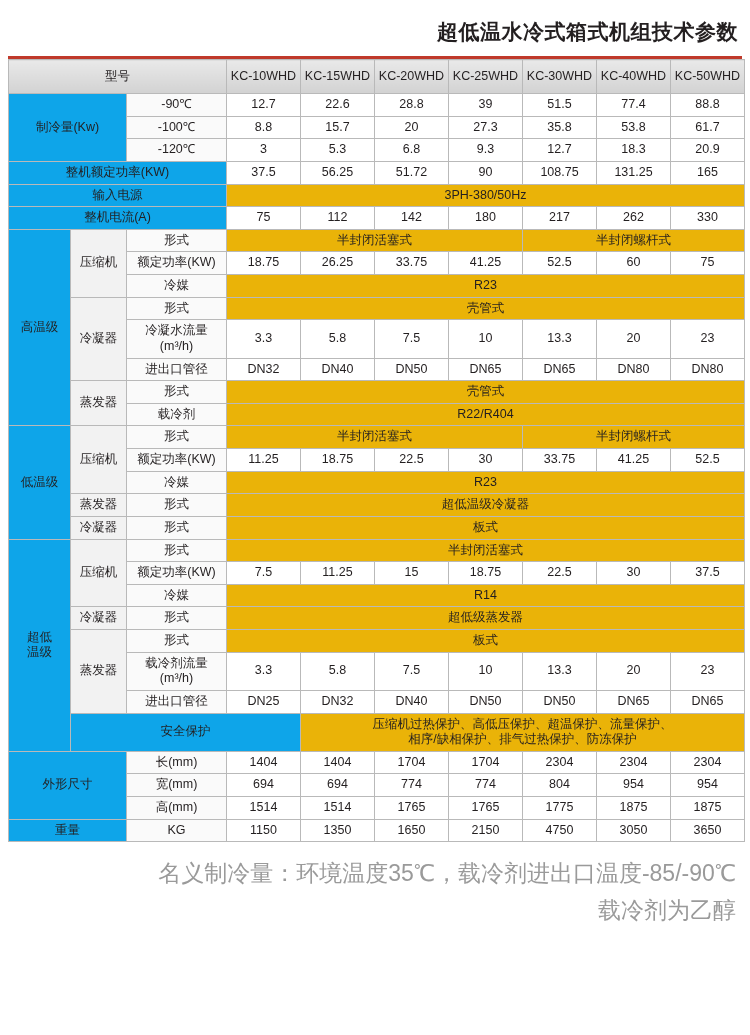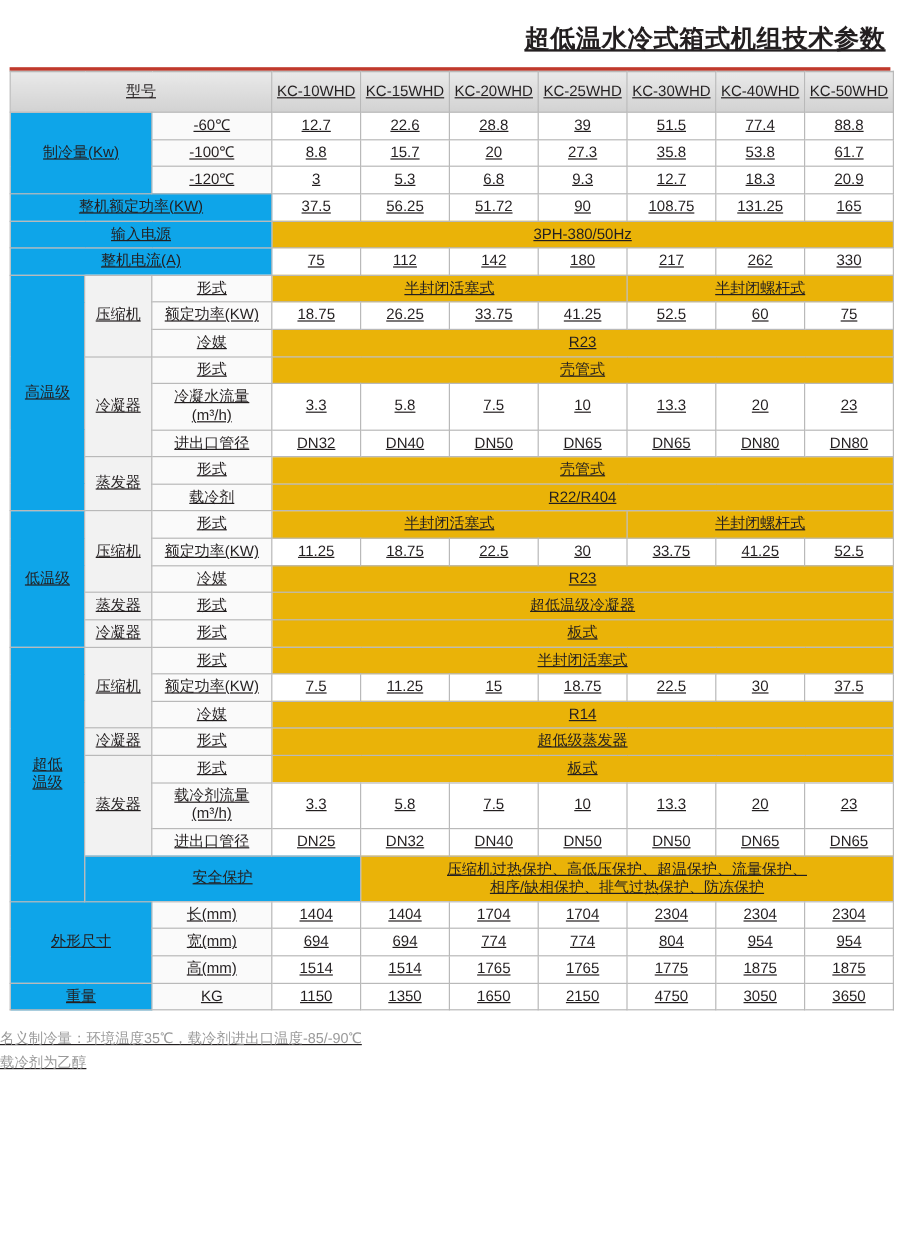--- a/index.html
+++ b/index.html
@@ -12,21 +12,20 @@
     height: 1035px;
     font-family: "Liberation Sans", sans-serif;
     color: #231f20;
     -webkit-font-smoothing: antialiased;
   }
   .page {
     position: relative;
     width: 750px;
     height: 841px;
     box-sizing: border-box;
-    text-decoration: underline;
   }
   .title {
     text-align: right;
     font-size: 21px;
     font-weight: bold;
     color: #231f20;
     padding: 18px 12px 6px 0;
     letter-spacing: 0.5px;
   }
   .title-rule {
@@ -73,22 +72,23 @@
   }
   .wide {
     background: #eab308;
   }
   .safety {
     font-size: 12px;
     line-height: 1.5;
     padding: 6px 6px;
   }
   .footnote {
+    text-align: right;
     color: #9a9a9a;
-    font-size: 12px;
+    font-size: 23px;
     padding: 14px 14px 0 0;
     line-height: 1.5;
   }
   .footnote div + div { margin-top: 2px; }
   .rot {
     font-weight: bold;
     font-size: 13px;
     margin-top: 16px;
   }
   .tiny { font-size: 11.5px; }
@@ -122,21 +122,21 @@
       <td class="hdr">KC-15WHD</td>
       <td class="hdr">KC-20WHD</td>
       <td class="hdr">KC-25WHD</td>
       <td class="hdr">KC-30WHD</td>
       <td class="hdr">KC-40WHD</td>
       <td class="hdr">KC-50WHD</td>
     </tr>
 
     <tr>
       <td class="lbl" colspan="2" rowspan="3">制冷量(Kw)</td>
-      <td class="sub">-60℃</td>
+      <td class="sub">-90℃</td>
       <td class="val">12.7</td>
       <td class="val">22.6</td>
       <td class="val">28.8</td>
       <td class="val">39</td>
       <td class="val">51.5</td>
       <td class="val">77.4</td>
       <td class="val">88.8</td>
     </tr>
     <tr>
       <td class="sub">-100℃</td>

